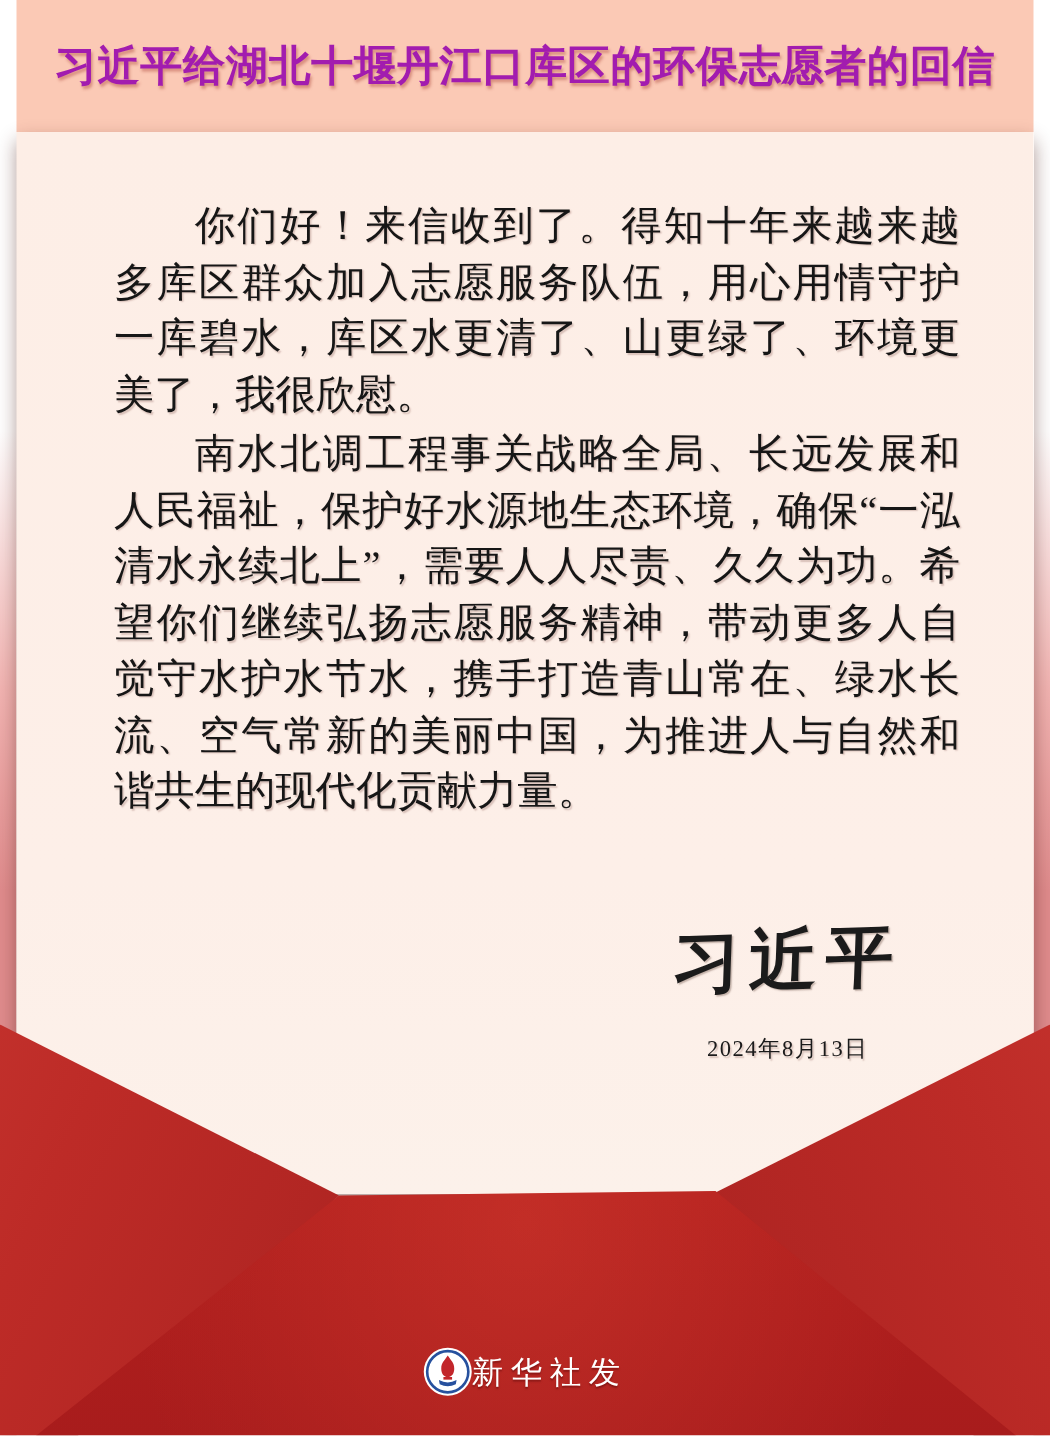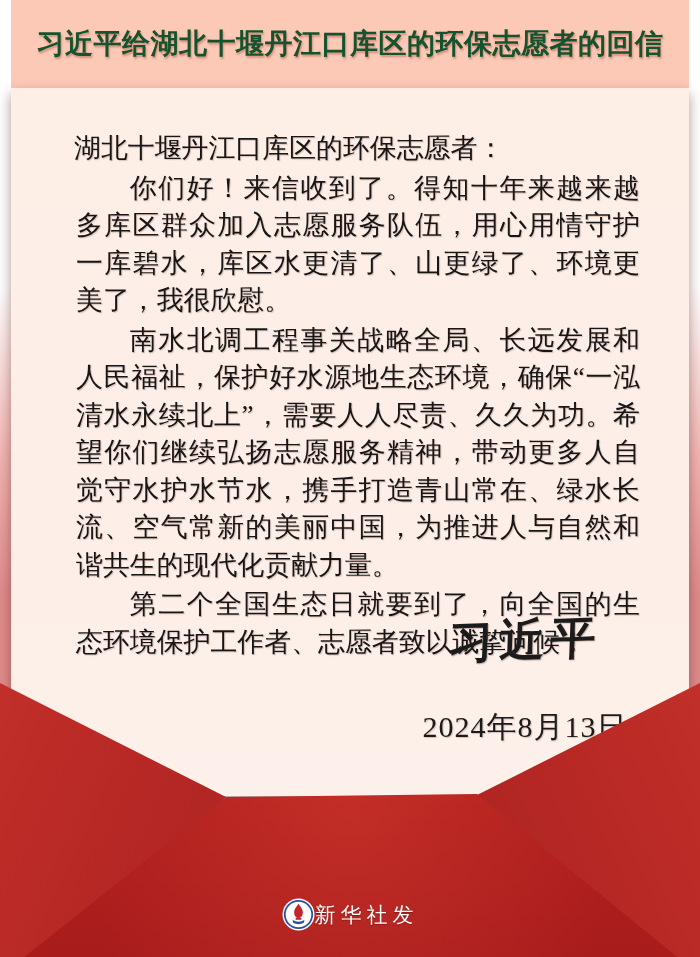--- a/index.html
+++ b/index.html
@@ -10,40 +10,40 @@
   }
   
   .strip{position:absolute;top:0;bottom:0;width:11px;z-index:1;
     background:linear-gradient(180deg,#ffffff 0%,#ffffff 30%,#f2b4b2 48%,#e08c8d 62%,#e08c8d 100%);}
   .strip.left{left:0;}
   .strip.right{right:0;}
   
   .header{position:absolute;left:11px;right:11px;top:0;height:88px;z-index:2;
     background:#fbc9b5;display:flex;align-items:center;justify-content:center;}
   .title{
-    color:#14532d;font-weight:bold;font-size:28px;letter-spacing:0.5px;
+    color:#a21caf;font-weight:bold;font-size:28px;letter-spacing:0.5px;
     text-shadow:1px 2px 2px rgba(150,30,20,0.35);white-space:nowrap;}
   
   .paper{position:absolute;left:11px;right:11px;top:88px;height:708px;z-index:2;
     background:linear-gradient(180deg,#fdeee6 0%,#fdefe8 70%,#fcf1ea 100%);
     box-shadow:0 6px 12px rgba(70,25,18,0.45);}
   
   .letter{position:absolute;left:74px;top:130px;width:568px;z-index:3;
     font-size:26.9px;line-height:37.5px;color:#161616;
     text-align:justify;text-justify:inter-character;
     text-shadow:1px 1px 1px rgba(120,70,60,0.28);}
   .letter p{margin:2px;text-indent:2em;}
   .letter .salutation{margin:0;text-indent:0;}
   .signature{position:absolute;left:420px;top:610px;width:210px;z-index:3;
     text-align:center;font-size:45px;letter-spacing:6px;color:#1b1b1b;font-weight:600;
     transform:rotate(-2deg) skewX(-4deg);
     text-shadow:1px 1px 1px rgba(90,60,50,0.35);}
   .date{position:absolute;left:420px;top:690px;width:210px;z-index:3;
-    text-align:center;font-size:30px;letter-spacing:1px;color:#1a1a1a;
-    text-shadow:1px 1px 1px rgba(120,70,60,0.28);margin-top:17px;}
+    text-align:center;font-size:15px;letter-spacing:1px;color:#1a1a1a;
+    text-shadow:1px 1px 1px rgba(120,70,60,0.28);}
   
   .fold-base{position:absolute;left:0;right:0;top:806px;bottom:0;z-index:4;background:#ab1f1f;}
   .fold{position:absolute;inset:0;z-index:5;}
   .fold.left{
     clip-path:polygon(0 683px,226px 797px,0 1005px);
     background:linear-gradient(115deg,#d2423a 0%,#bd2b27 35%,#921818 95%);
     filter:drop-shadow(3px 3px 3px rgba(70,12,10,0.4));}
   .fold.right{
     clip-path:polygon(100% 683px,477px 795px,100% 1005px);
     background:linear-gradient(245deg,#d2423a 0%,#bd2b27 35%,#8d1617 95%);
@@ -73,24 +73,22 @@
   <div class="strip left"></div>
   <div class="strip right"></div>
 
   <div class="header">
     <div class="title">习近平给湖北十堰丹江口库区的环保志愿者的回信</div>
   </div>
 
   <div class="paper"></div>
 
   <div class="letter">
-    <p class="salutation">湖北十堰丹江口库区的环保志愿者：</p>
     <p>你们好！来信收到了。得知十年来越来越多库区群众加入志愿服务队伍，用心用情守护一库碧水，库区水更清了、山更绿了、环境更美了，我很欣慰。</p>
     <p>南水北调工程事关战略全局、长远发展和人民福祉，保护好水源地生态环境，确保“一泓清水永续北上”，需要人人尽责、久久为功。希望你们继续弘扬志愿服务精神，带动更多人自觉守水护水节水，携手打造青山常在、绿水长流、空气常新的美丽中国，为推进人与自然和谐共生的现代化贡献力量。</p>
-    <p>第二个全国生态日就要到了，向全国的生态环境保护工作者、志愿者致以诚挚问候！</p>
   </div>
 
   <div class="signature">习近平</div>
   <div class="date">2024年8月13日</div>
 
   <div class="fold-base"></div>
   <div class="fold left"></div>
   <div class="fold right"></div>
   <div class="fold bottom"></div>
 

